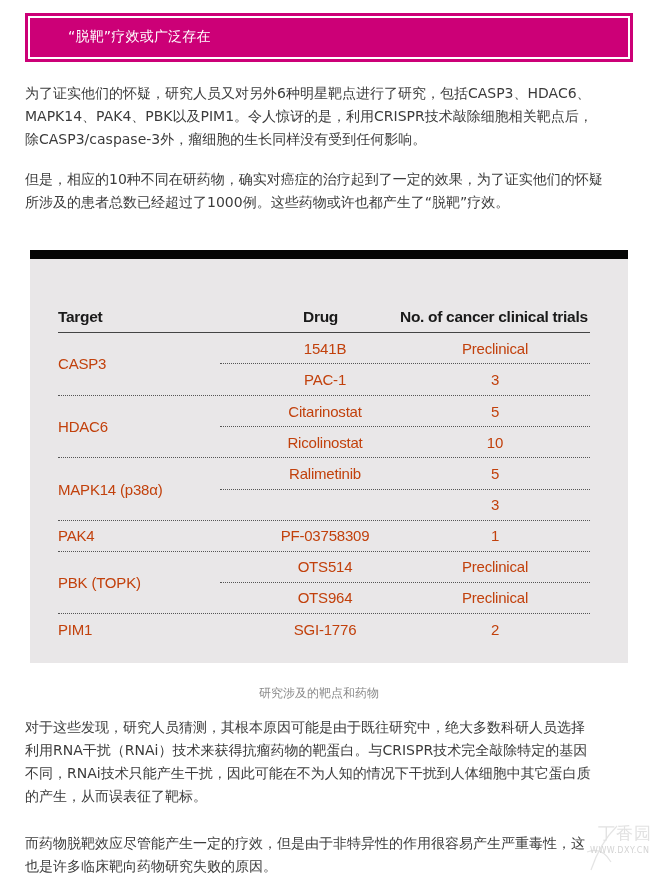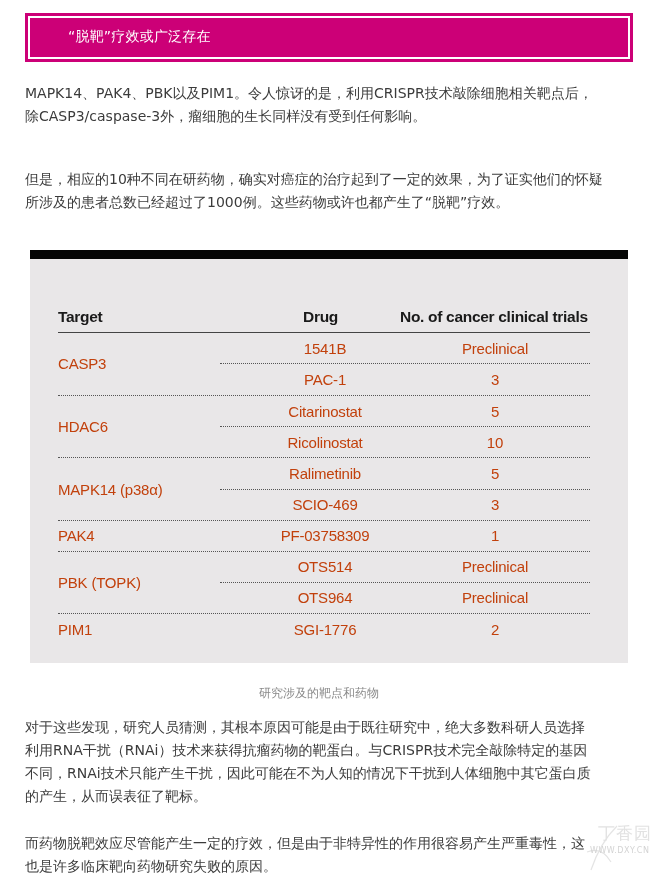--- a/index.html
+++ b/index.html
@@ -41,20 +41,21 @@
 </style>
 </head>
 <body>
 
 <div class="banner">
   <div class="banner-inner"></div>
   <div class="banner-title">“脱靶”疗效或广泛存在</div>
 </div>
 
 <div class="para" style="top:82px;">
+  <span>为了证实他们的怀疑，研究人员又对另外6种明星靶点进行了研究，包括CASP3、HDAC6、</span>
   <span>MAPK14、PAK4、PBK以及PIM1。令人惊讶的是，利用CRISPR技术敲除细胞相关靶点后，</span>
   <span>除CASP3/caspase-3外，瘤细胞的生长同样没有受到任何影响。</span>
 </div>
 
 <div class="para" style="top:168px;">
   <span>但是，相应的10种不同在研药物，确实对癌症的治疗起到了一定的效果，为了证实他们的怀疑</span>
   <span>所涉及的患者总数已经超过了1000例。这些药物或许也都产生了“脱靶”疗效。</span>
 </div>
 
 <div class="figure">
@@ -78,21 +79,20 @@
   <div class="cell c-trials" style="top:153px;">5</div>
   <div class="dot" style="left:190px; top:176px; width:370px;"></div>
   <div class="cell c-drug" style="top:184px;">Ricolinostat</div>
   <div class="cell c-trials" style="top:184px;">10</div>
   <div class="dot" style="left:28px; top:207px; width:532px;"></div>
 
   <div class="cell c-target" style="top:231px;">MAPK14 (p38α)</div>
   <div class="cell c-drug" style="top:215px;">Ralimetinib</div>
   <div class="cell c-trials" style="top:215px;">5</div>
   <div class="dot" style="left:190px; top:239px; width:370px;"></div>
-  <div class="cell c-drug" style="top:246px;">SCIO-469</div>
   <div class="cell c-trials" style="top:246px;">3</div>
   <div class="dot" style="left:28px; top:270px; width:532px;"></div>
 
   <div class="cell c-target" style="top:277px;">PAK4</div>
   <div class="cell c-drug" style="top:277px;">PF-03758309</div>
   <div class="cell c-trials" style="top:277px;">1</div>
   <div class="dot" style="left:28px; top:301px; width:532px;"></div>
 
   <div class="cell c-target" style="top:324px;">PBK (TOPK)</div>
   <div class="cell c-drug" style="top:308px;">OTS514</div>

